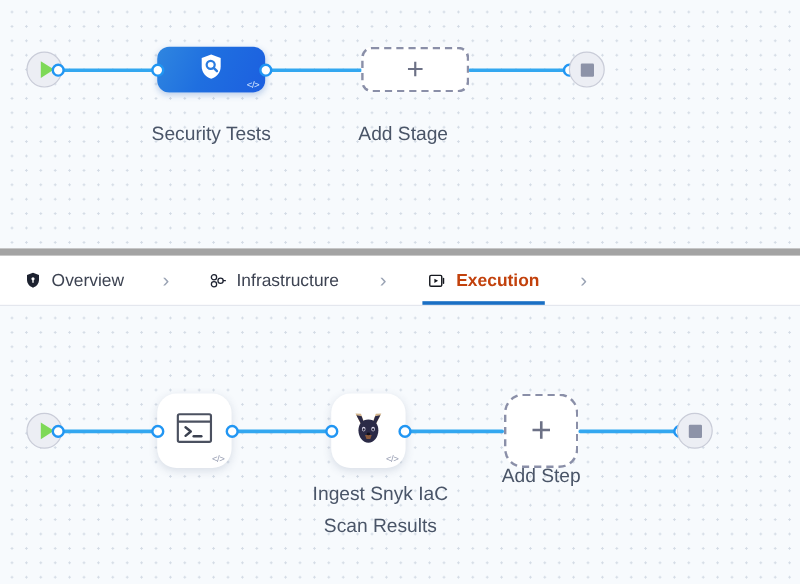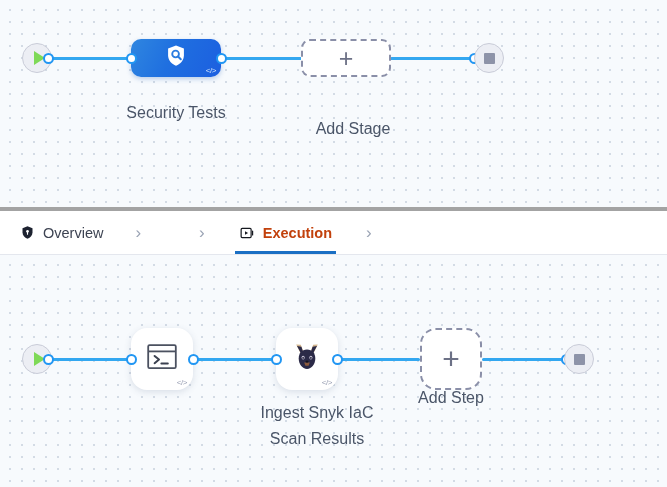--- a/index.html
+++ b/index.html
@@ -110,21 +110,21 @@
     line-height: 1.65;
     white-space: pre-line;
   }
 
   
   #tab-bar {
     position: absolute;
     top: 207px; left: 0;
     width: 667px; height: 48px;
     background: #ffffff;
-    border-top: 4px solid #a3a3a3;
+    border-top: 6px solid #a3a3a3;
     border-bottom: 1px solid #e4e7ee;
     display: flex;
     align-items: center;
   }
   .tab {
     display: flex; align-items: center; gap: 8px;
     height: 100%;
     padding: 0 4px;
     position: relative;
     font-size: 14.5px;
@@ -170,21 +170,21 @@
     </span>
     <span class="code-badge">&lt;/&gt;</span>
   </div>
   <div class="port" style="left:126px; top:53px;"></div>
   <div class="port" style="left:216px; top:53px;"></div>
   <div class="node-label" style="left:96px; top:100px; width:160px;">Security Tests</div>
 
   <div class="add-node" id="add-stage-node" style="left:301px; top:39px;">
     <span class="plus-glyph">+</span>
   </div>
-  <div class="node-label" style="left:273px; top:100px; width:160px;margin-top:16px;">Add Stage</div>
+  <div class="node-label" style="left:256px; top:100px; width:160px;">Add Stage</div>
 
   <div class="port" style="left:469px; top:53px;"></div>
   <div class="round-node" style="left:474px; top:43px;">
     <span class="stop-sq"></span>
   </div>
 </div>
 
 <div id="tab-bar">
 
   <div class="tab" style="margin-left:16px;">
@@ -193,20 +193,31 @@
         <path d="M12 2 20 5.2v6.3c0 5-3.4 9-8 10.5-4.6-1.5-8-5.5-8-10.5V5.2L12 2Z" fill="#1d2230"></path>
         <circle cx="12" cy="10" r="2.1" fill="#ffffff"></circle>
         <path d="M12 11.4v3.4" stroke="#ffffff" stroke-width="1.8" stroke-linecap="round"></path>
       </svg>
     </span>
     <span>Overview</span>
   </div>
 
   <span class="chevron" style="margin:0 26px;">›</span>
 
+  <div class="tab">
+    <span class="tab-icon">
+      <svg width="16" height="16" viewBox="0 0 24 24" fill="none" stroke="#1d2230" stroke-width="1.6">
+        <circle cx="8" cy="7.5" r="3.3"></circle>
+        <circle cx="8" cy="16.2" r="3.3"></circle>
+        <circle cx="16.2" cy="11.9" r="3.3"></circle>
+        <path d="M19.6 11.9h2.6" stroke-linecap="round"></path>
+      </svg>
+    </span>
+    <span>Infrastructure</span>
+  </div>
 
   <span class="chevron" style="margin:0 28px;">›</span>
 
   <div class="tab active">
     <span class="tab-icon">
       <svg width="16" height="16" viewBox="0 0 24 24" fill="none" stroke="#15181f" stroke-width="1.8">
         <rect x="3.2" y="5.2" width="15" height="13.6" rx="1.6"></rect>
         <path d="M9 9.4 13.6 12 9 14.6V9.4Z" fill="#15181f" stroke="none"></path>
         <path d="M20.4 9v6" stroke-linecap="round"></path>
       </svg>

